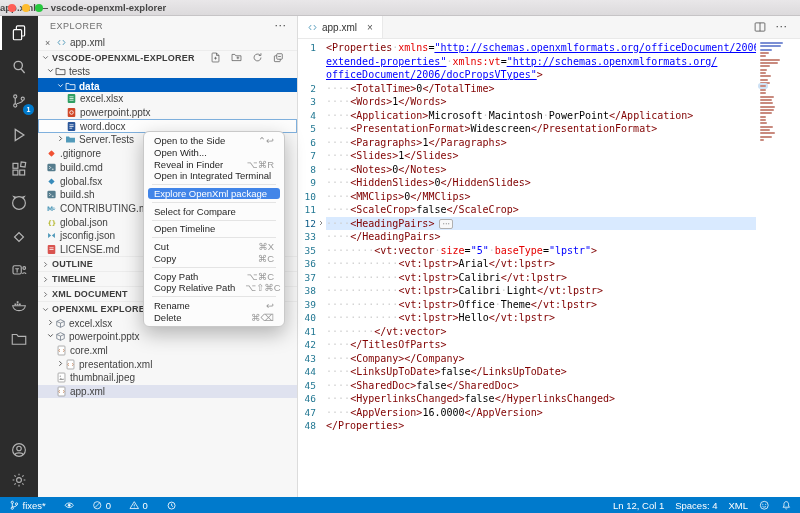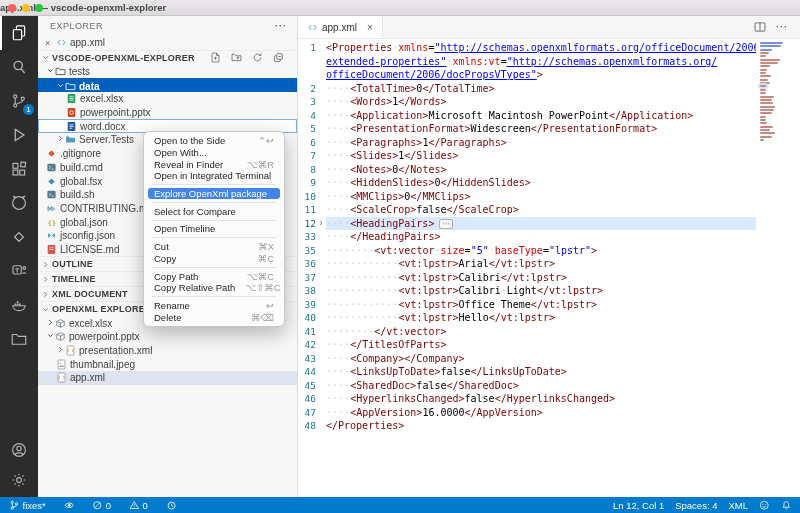--- a/index.html
+++ b/index.html
@@ -445,20 +445,30 @@
           <span class="chevc"><svg viewBox="0 0 16 16">
               <path d="M4 6l4 4 4-4" fill="none" stroke="currentColor" stroke-width="1.6"></path>
             </svg></span>
           <span class="ficon">
             <svg viewBox="0 0 16 16">
               <path d="M2.5 5L8 2.4 13.5 5v6L8 13.6 2.5 11z" fill="none" stroke="#5f6a79"></path>
               <path d="M2.5 5L8 7.4 13.5 5M8 7.4v6" fill="none" stroke="#5f6a79"></path>
             </svg>
           </span>
           <span class="tlabel">powerpoint.pptx</span>
+        </div>
+        <div class="trow" style="padding-left: 18px;">
+          <span class="chevc"></span>
+          <span class="ficon">
+            <svg viewBox="0 0 16 16">
+              <rect x="3" y="1.5" width="10" height="13" rx="1" fill="#fff" stroke="#8a8a8a"></rect>
+              <path d="M5.5 6L4 8l1.5 2M10.5 6L12 8l-1.5 2" fill="none" stroke="#c27749"></path>
+            </svg>
+          </span>
+          <span class="tlabel">core.xml</span>
         </div>
         <div class="trow" style="padding-left: 18px;">
           <span class="chevc"><svg viewBox="0 0 16 16">
               <path d="M6 4l4 4-4 4" fill="none" stroke="currentColor" stroke-width="1.6"></path>
             </svg></span>
           <span class="ficon">
             <svg viewBox="0 0 16 16">
               <rect x="3" y="1.5" width="10" height="13" rx="1" fill="#fff" stroke="#8a8a8a"></rect>
               <path d="M5.5 6L4 8l1.5 2M10.5 6L12 8l-1.5 2" fill="none" stroke="#c27749"></path>
             </svg>

